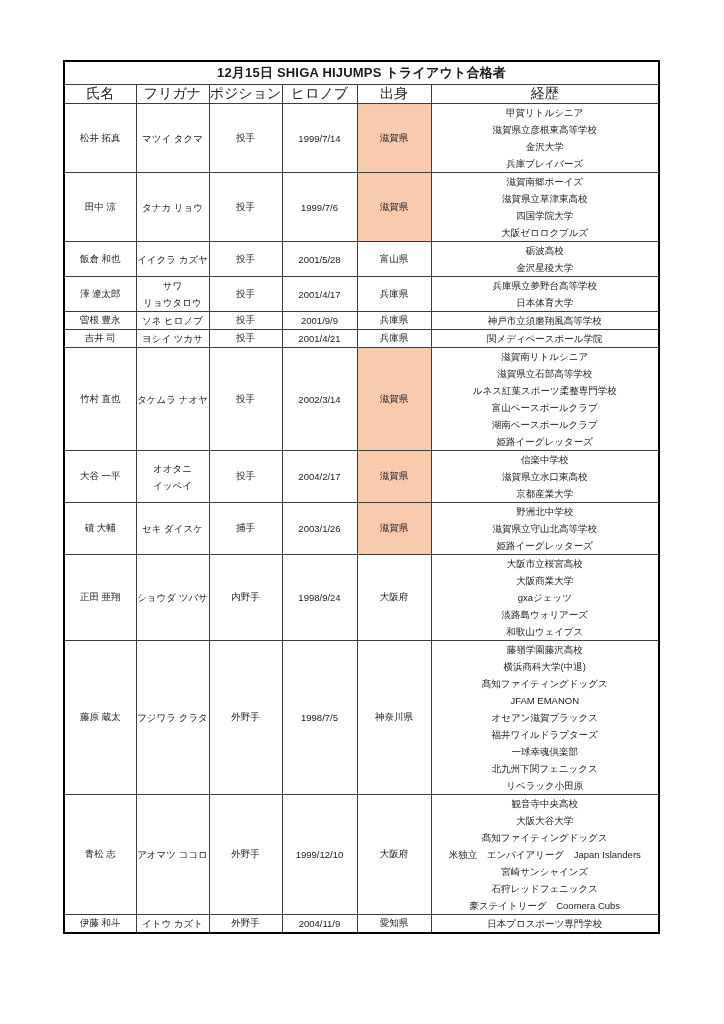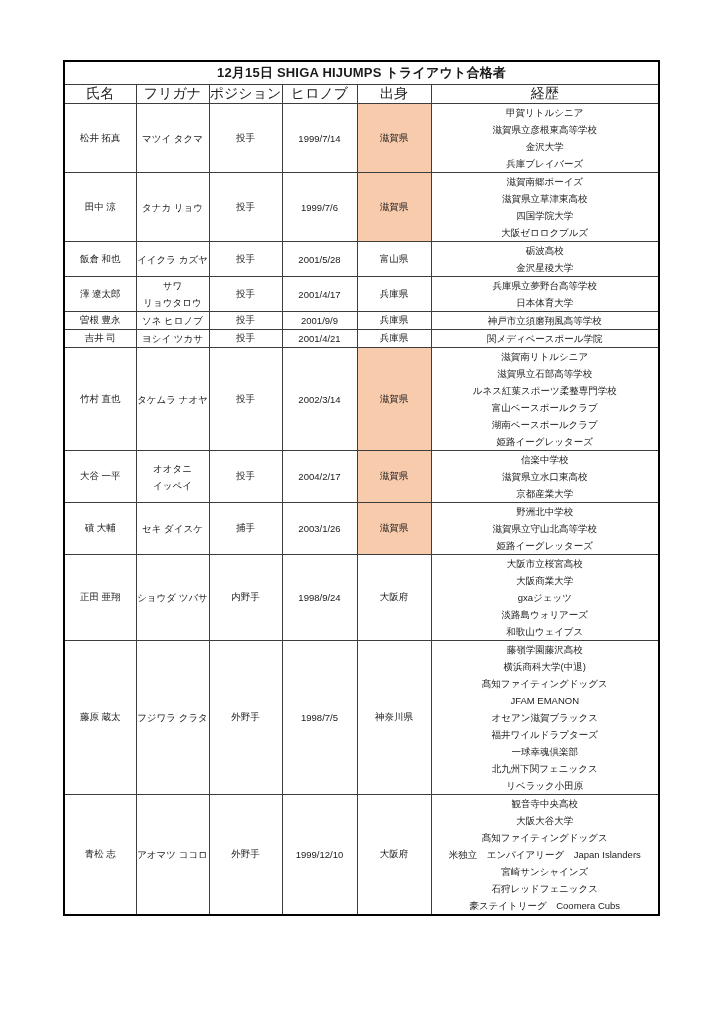--- a/index.html
+++ b/index.html
@@ -229,15 +229,27 @@
           <td class="c5">
             <div class="line">観音寺中央高校</div>
             <div class="line">大阪大谷大学</div>
             <div class="line">髙知ファイティングドッグス</div>
             <div class="line">米独立　エンパイアリーグ　Japan Islanders</div>
             <div class="line">宮崎サンシャインズ</div>
             <div class="line">石狩レッドフェニックス</div>
             <div class="line">豪ステイトリーグ　Coomera Cubs</div>
           </td>
         </tr>
+        <tr class="body-row">
+          <td class="c0">伊藤 和斗</td>
+          <td class="c1">
+            <div class="line">イトウ カズト</div>
+          </td>
+          <td class="c2">外野手</td>
+          <td class="c3">2004/11/9</td>
+          <td class="c4">愛知県</td>
+          <td class="c5">
+            <div class="line">日本プロスポーツ専門学校</div>
+          </td>
+        </tr>
       </tbody>
   </table>
 </div>
 
 </body></html>

